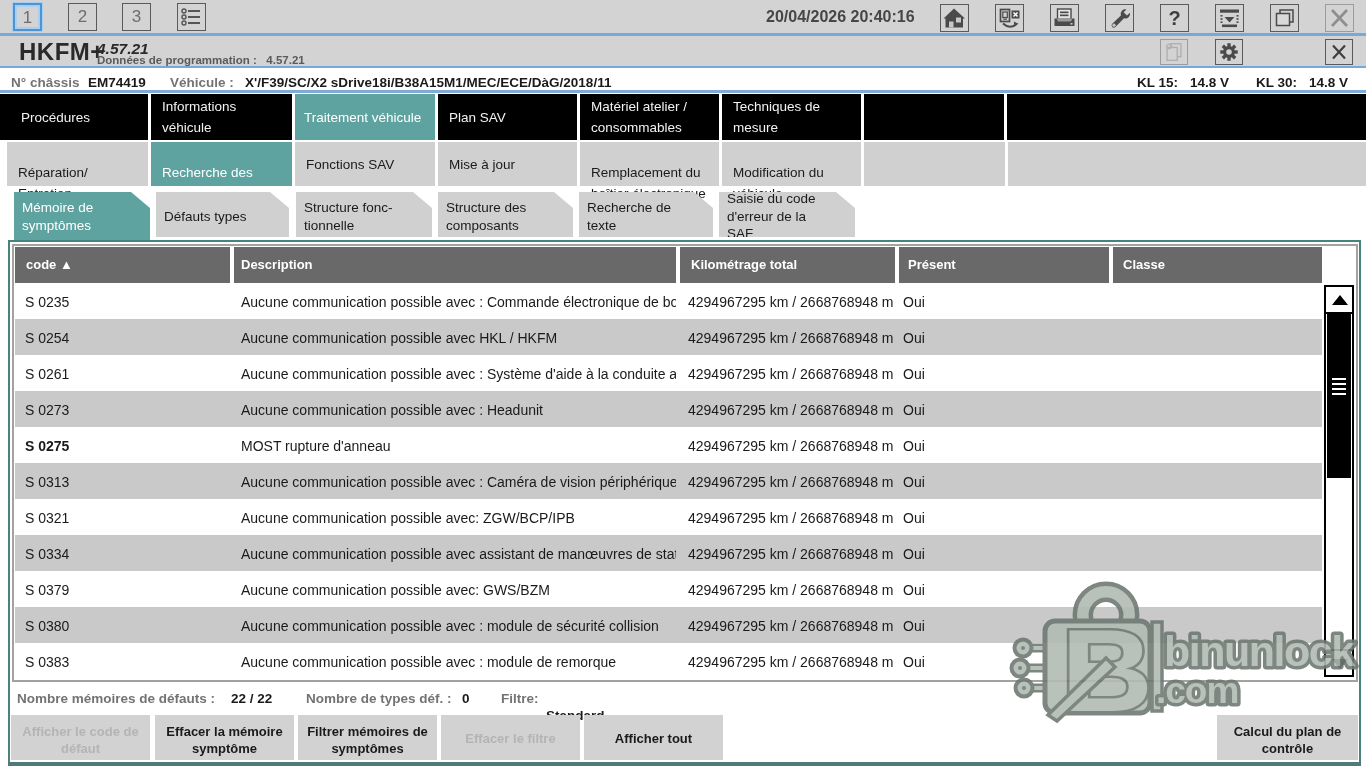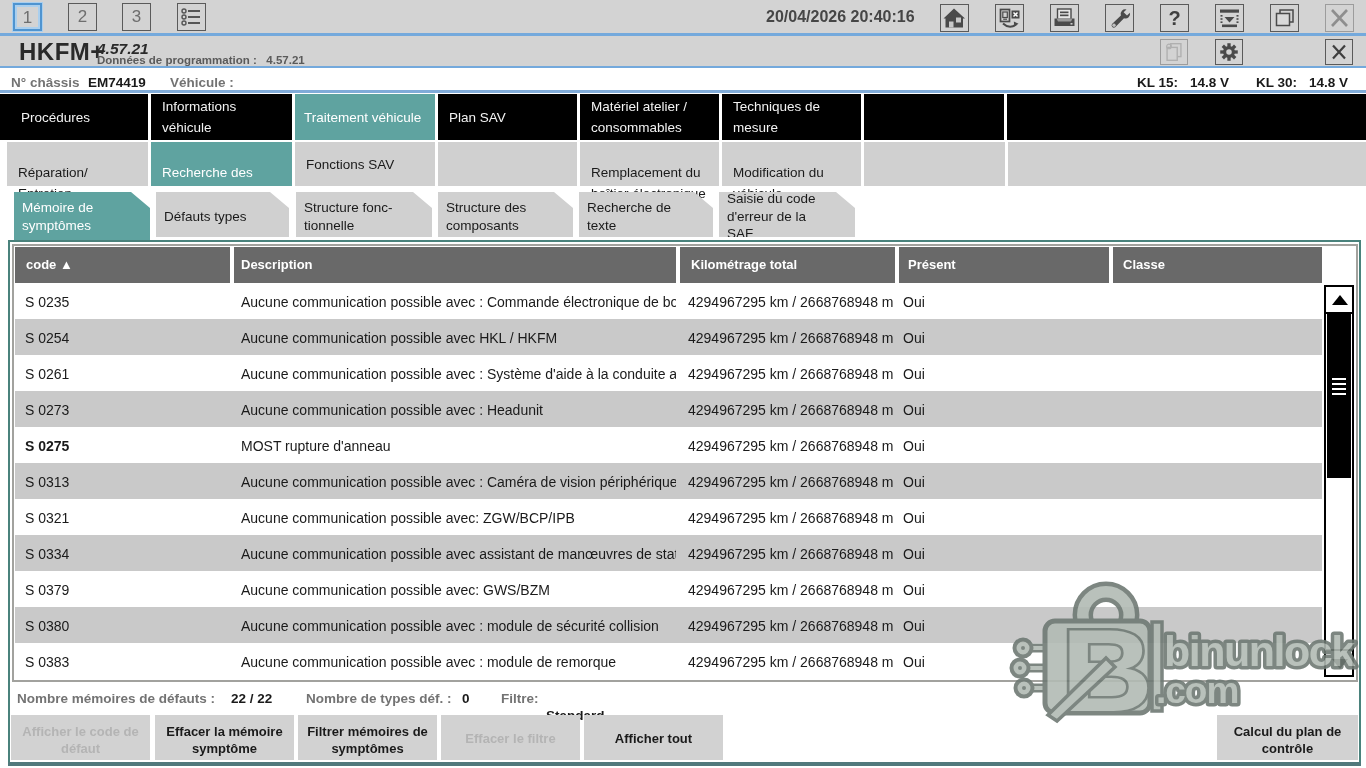--- a/index.html
+++ b/index.html
@@ -185,20 +185,21 @@
     <circle cx="13.5" cy="13" r="3" fill="#d3d3d3"></circle>
   </svg></div>
   <div class="icobox2" style="left:1325px;"><svg width="26" height="24" viewBox="0 0 27 26">
     <path d="M7 6 L20 20 M20 6 L7 20" stroke="#3f3f3f" stroke-width="2.4"></path>
   </svg></div>
 
   <div class="abs" id="chassisrow">
     <span class="lbl" style="position:absolute; left:11px; top:7px;">N° châssis</span>
     <span class="val" style="position:absolute; left:88px; top:7px;">EM74419</span>
     <span class="lbl" style="position:absolute; left:170px; top:7px;">Véhicule :</span>
+    <span class="val" style="position:absolute; left:245px; top:7px;">X'/F39/SC/X2 sDrive18i/B38A15M1/MEC/ECE/DàG/2018/11</span>
     <span class="val" style="position:absolute; left:1137px; top:7px;">KL 15:</span>
     <span class="val" style="position:absolute; left:1190px; top:7px;">14.8 V</span>
     <span class="val" style="position:absolute; left:1256px; top:7px;">KL 30:</span>
     <span class="val" style="position:absolute; left:1309px; top:7px;">14.8 V</span>
   </div>
   <div class="abs" id="blue3"></div>
 
   <div class="abs" id="menurow1">
     <div class="m1cell" style="left:0; width:148px;">
         <div class="tx1" style="left:21px;">Procédures</div>
@@ -234,20 +235,23 @@
       </div>
     <div class="vsep2" style="left:141px;"></div>
     <div class="m2cell teal" style="left:144px; width:141px;">
         <div class="tx">Recherche des<br>défauts</div>
       </div>
     <div class="vsep2" style="left:285px;"></div>
     <div class="m2cell" style="left:288px; width:140px;">
         <div class="tx1">Fonctions SAV</div>
       </div>
     <div class="vsep2" style="left:428px;"></div>
+    <div class="m2cell" style="left:431px; width:139px;">
+        <div class="tx1">Mise à jour</div>
+      </div>
     <div class="vsep2" style="left:570px;"></div>
     <div class="m2cell" style="left:573px; width:139px;">
         <div class="tx">Remplacement du<br>boîtier électronique</div>
       </div>
     <div class="vsep2" style="left:712px;"></div>
     <div class="m2cell" style="left:715px; width:139px;">
         <div class="tx">Modification du<br>véhicule</div>
       </div>
     <div class="vsep2" style="left:854px;"></div>
     <div class="m2cell" style="left:857px; width:141px;"></div>

